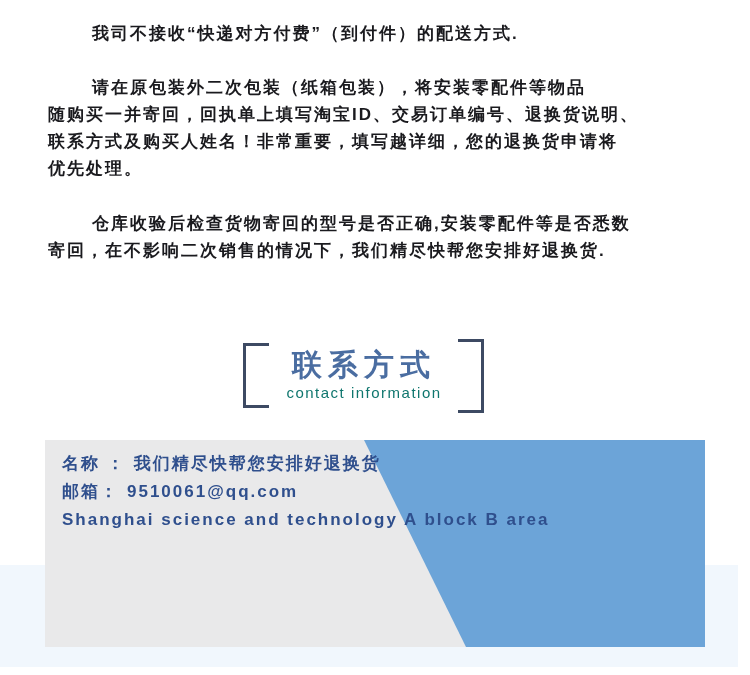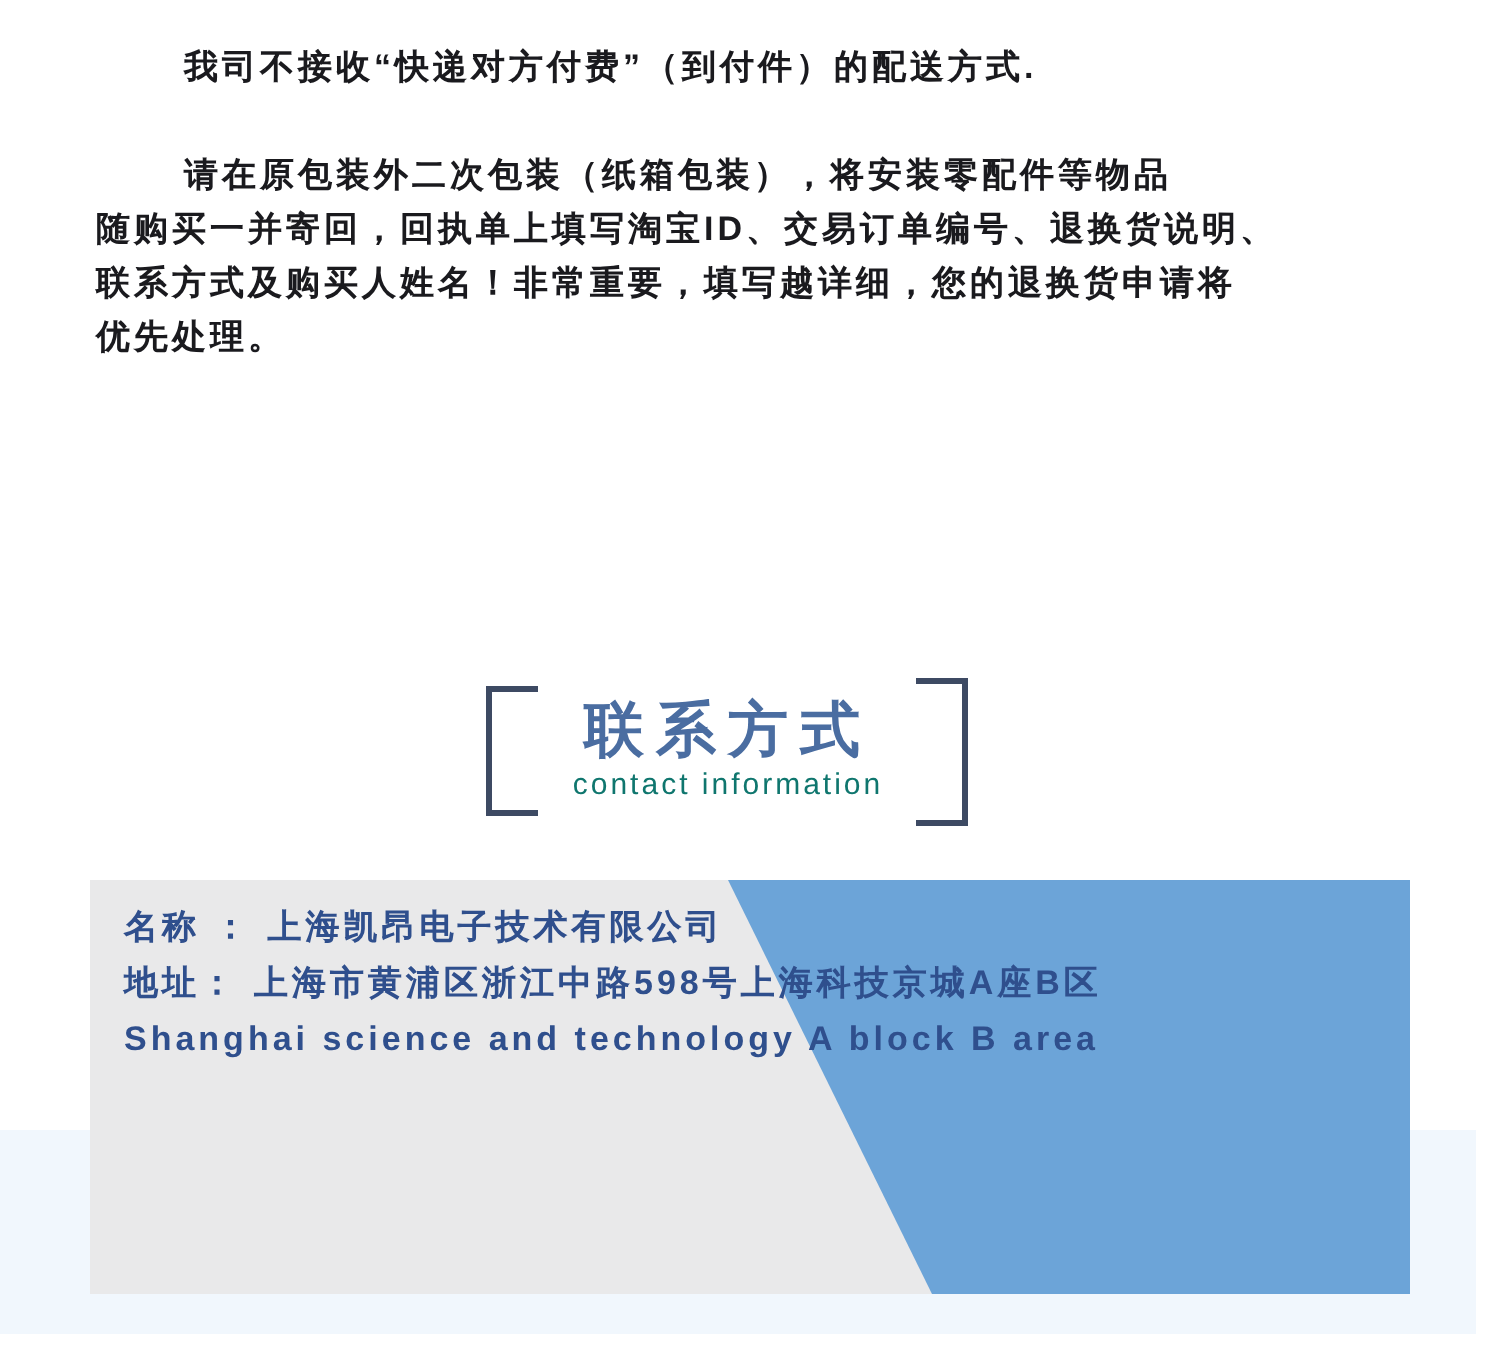--- a/index.html
+++ b/index.html
@@ -71,35 +71,39 @@
     <div class="line">请在原包装外二次包装（纸箱包装），将安装零配件等物品</div>
     <div class="line">随购买一并寄回，回执单上填写淘宝ID、交易订单编号、退换货说明、</div>
     <div class="line">联系方式及购买人姓名！非常重要，填写越详细，您的退换货申请将</div>
     <div class="line">优先处理。</div>
   </div>
 
   <div class="para" id="para1">
     <div class="line">我司不接收“快递对方付费”（到付件）的配送方式.</div>
   </div>
 
+  <div class="para" id="para3">
+    <div class="line">仓库收验后检查货物寄回的型号是否正确,安装零配件等是否悉数</div>
+    <div class="line">寄回，在不影响二次销售的情况下，我们精尽快帮您安排好退换货.</div>
+  </div>
 
   <div class="bracket" id="bracket-left"></div>
   <div class="bracket" id="bracket-right"></div>
   <div id="section-title">联系方式</div>
   <div id="section-subtitle">contact information</div>
 
   <div id="underlay"></div>
   <div id="contact-panel"></div>
   <div id="blue-accent"></div>
 
   <div id="contact-rows">
     <div class="crow">
-      <span class="clabel">名称 ：</span><span class="cvalue">上海凯昂电子技术有限公司</span>
+      <span class="clabel">名称 ：</span><span class="cvalue">我们精尽快帮您安排好退换货</span>
     </div>
     <div class="crow">
-      <span class="clabel">地址：</span><span class="cvalue">上海市黄浦区浙江中路598号上海科技京城A座B区</span>
+      <span class="clabel">邮箱：</span><span class="cvalue">9510061@qq.com</span>
     </div>
     <div class="crow">
       <span class="clabel"></span><span class="cvalue">Shanghai science and technology A block B area</span>
     </div>
   </div>
 
 </div>
 
 </body></html>

